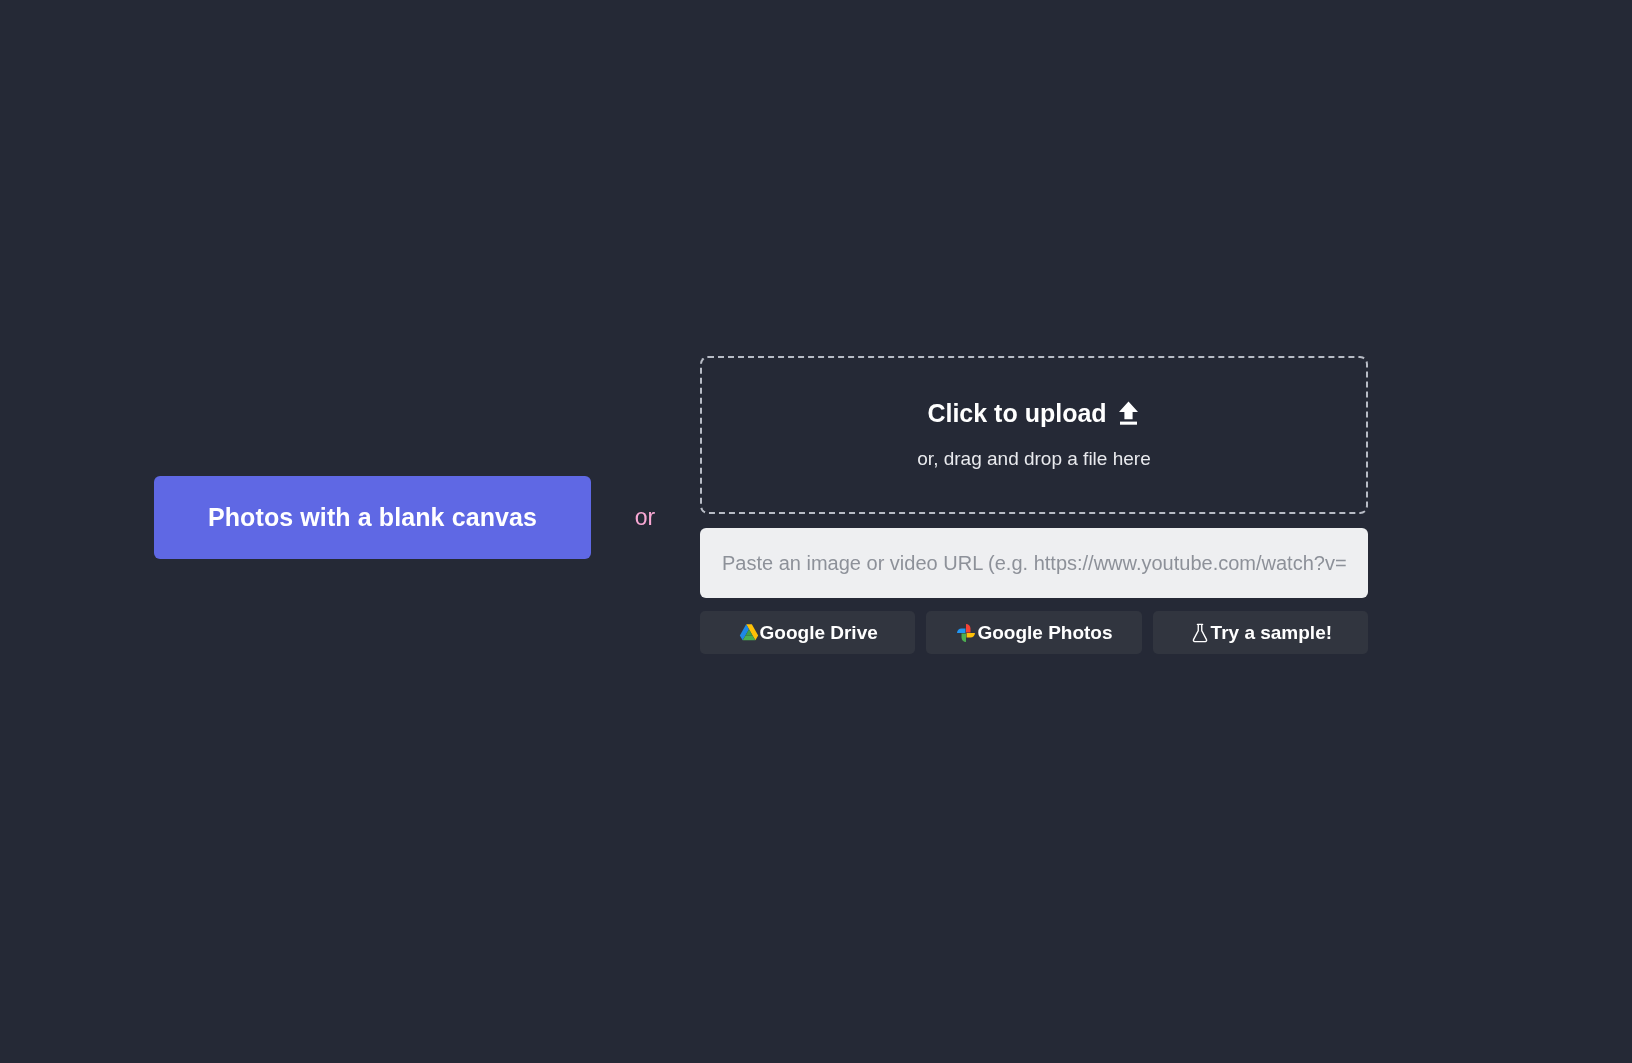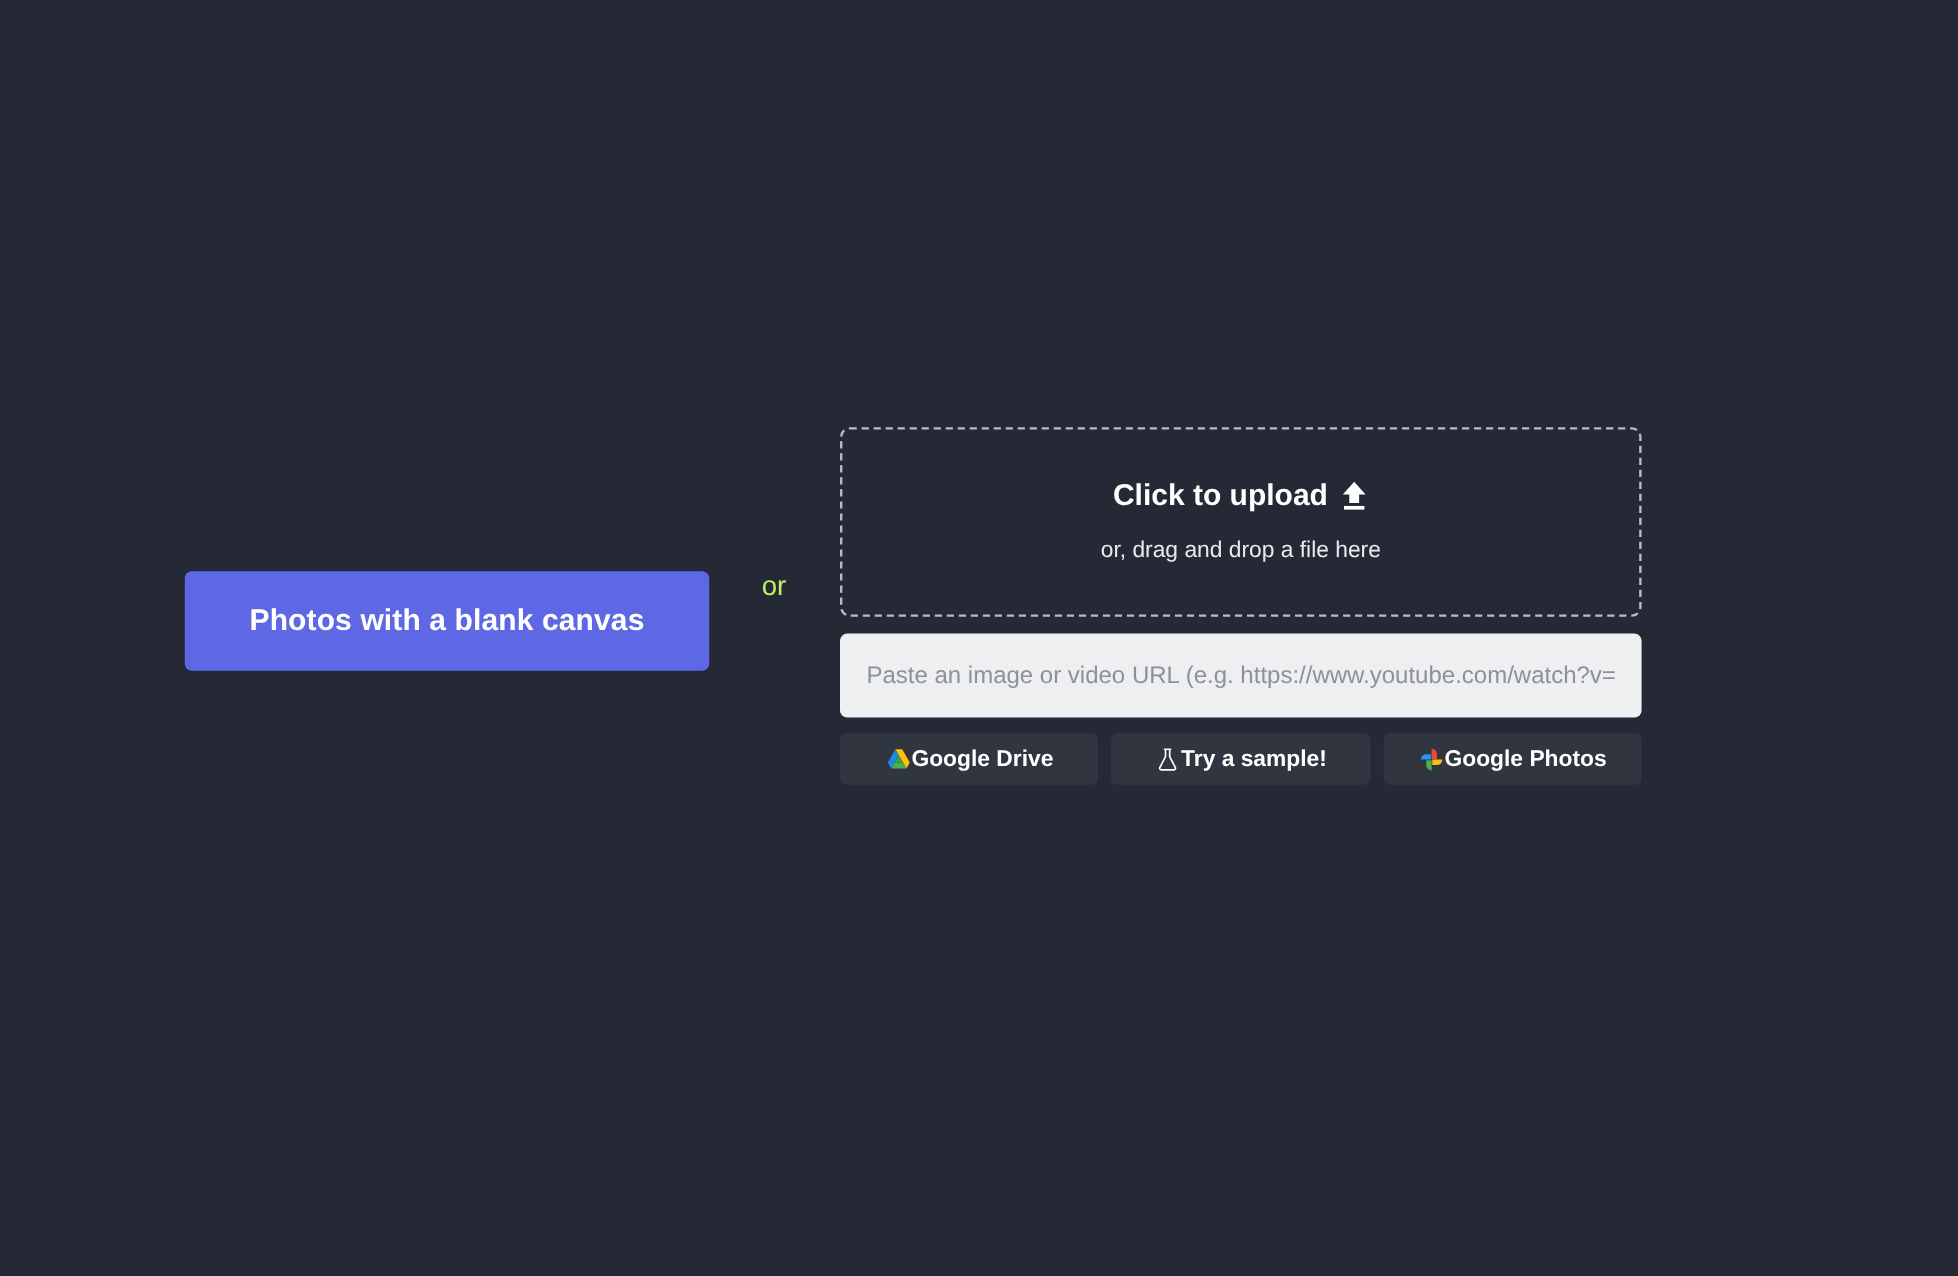--- a/index.html
+++ b/index.html
@@ -42,27 +42,27 @@
     display: flex;
     align-items: center;
     justify-content: center;
     padding: 0;
   }
 
   
   .or-separator {
     position: absolute;
     left: 623px;
-    top: 466px;
+    top: 495px;
     width: 44px;
     height: 44px;
     display: flex;
     align-items: center;
     justify-content: center;
-    color: #bef264;
+    color: #f9a8d4;
     font-size: 23px;
     font-weight: 400;
   }
 
   
   .right-col {
     position: absolute;
     left: 700px;
     top: 356px;
     width: 668px;
@@ -196,33 +196,33 @@
             <path d="M5.1 20 L18.9 20 L15.8 14.6 L8.2 14.6 Z" fill="#4caf50"></path>
             <path d="M8.2 14.6 L12 8 L15.8 14.6 Z" fill="#43a047"></path>
           </svg>
         </span>
         <span>Google Drive</span>
       </button>
 
       <button class="source-btn">
         <span class="src-icon">
           <svg width="22" height="22" viewBox="0 0 24 24" aria-hidden="true">
-            <path d="M9.2 2.6 L14.8 2.6 M10.1 2.6 L10.1 9.4 L4.9 19.3 A1.5 1.5 0 0 0 6.2 21.4 L17.8 21.4 A1.5 1.5 0 0 0 19.1 19.3 L13.9 9.4 L13.9 2.6" fill="none" stroke="#ffffff" stroke-width="1.5" stroke-linejoin="round" stroke-linecap="round"></path>
-          </svg>
-        </span>
-        <span>Try a sample!</span>
-      </button>
-
-      <button class="source-btn">
-        <span class="src-icon">
-          <svg width="22" height="22" viewBox="0 0 24 24" aria-hidden="true">
             <path d="M12 2.2 C14.7 2.2 16.9 4.4 16.9 7.1 L16.9 11.4 L12 11.4 Z" fill="#f44336"></path>
             <path d="M21.8 12 C21.8 14.7 19.6 16.9 16.9 16.9 L12.6 16.9 L12.6 12 Z" fill="#ffc107"></path>
             <path d="M12 21.8 C9.3 21.8 7.1 19.6 7.1 16.9 L7.1 12.6 L12 12.6 Z" fill="#4caf50"></path>
             <path d="M2.2 12 C2.2 9.3 4.4 7.1 7.1 7.1 L11.4 7.1 L11.4 12 Z" fill="#2196f3"></path>
           </svg>
         </span>
         <span>Google Photos</span>
       </button>
 
+      <button class="source-btn">
+        <span class="src-icon">
+          <svg width="22" height="22" viewBox="0 0 24 24" aria-hidden="true">
+            <path d="M9.2 2.6 L14.8 2.6 M10.1 2.6 L10.1 9.4 L4.9 19.3 A1.5 1.5 0 0 0 6.2 21.4 L17.8 21.4 A1.5 1.5 0 0 0 19.1 19.3 L13.9 9.4 L13.9 2.6" fill="none" stroke="#ffffff" stroke-width="1.5" stroke-linejoin="round" stroke-linecap="round"></path>
+          </svg>
+        </span>
+        <span>Try a sample!</span>
+      </button>
+
     </div>
   </div>
 </div>
 
 </body></html>

